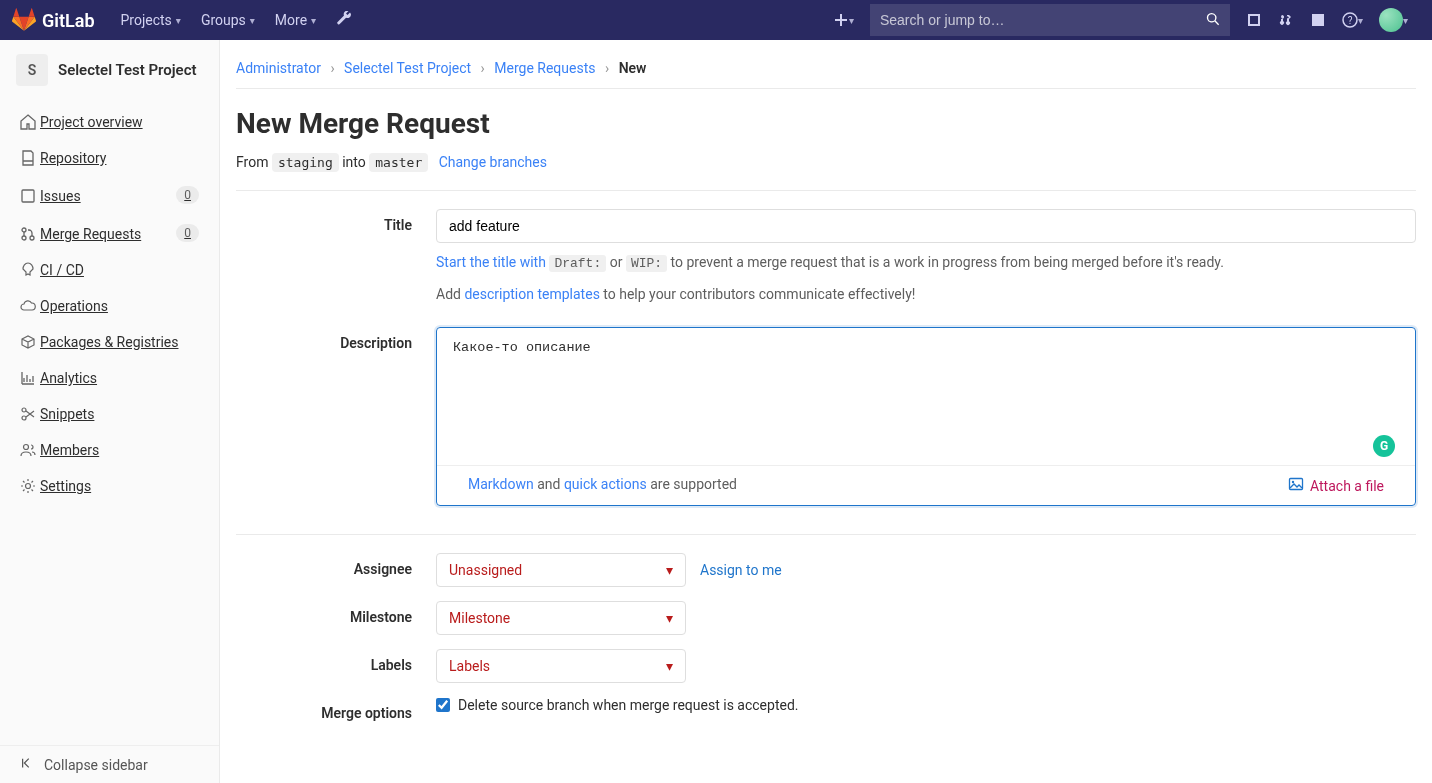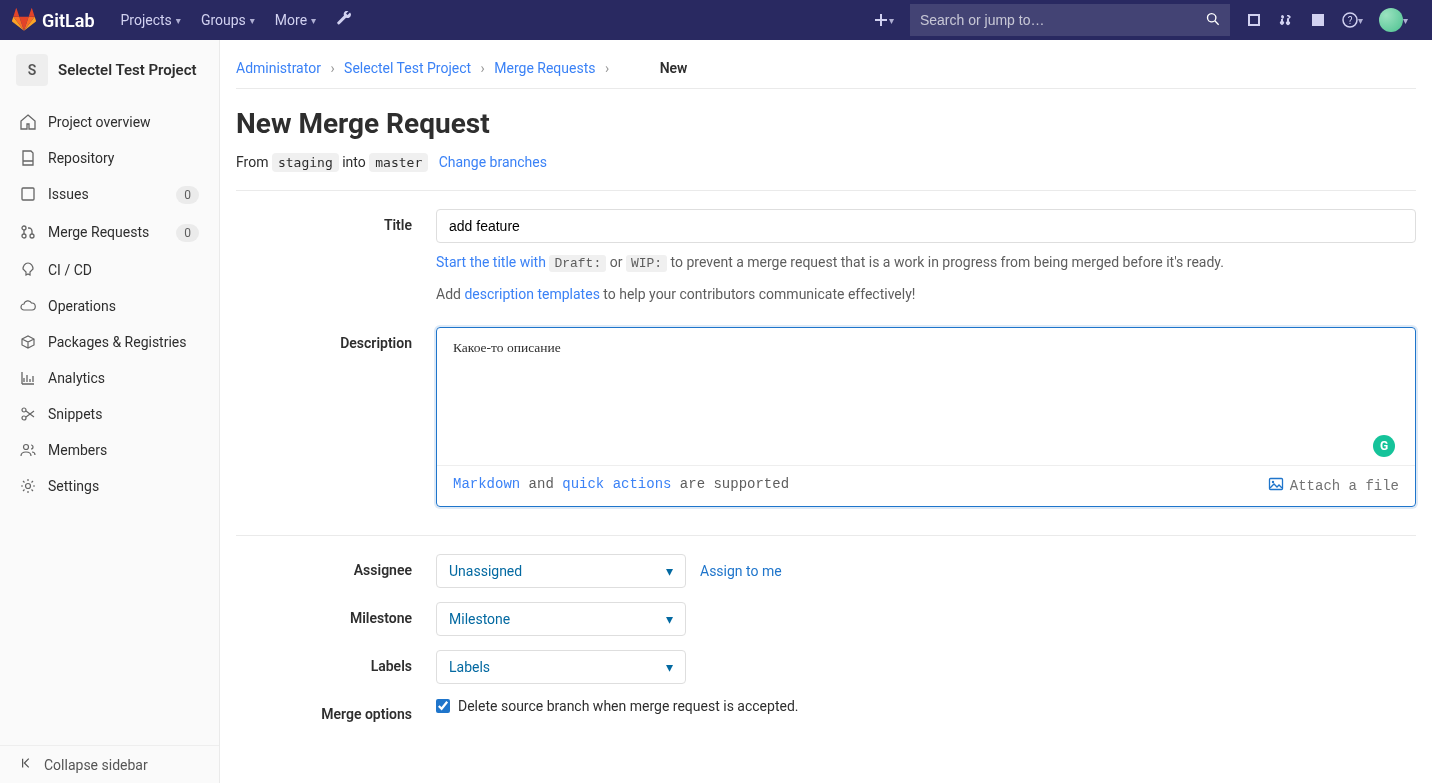--- a/index.html
+++ b/index.html
@@ -55,21 +55,21 @@
     display: flex;
     align-items: center;
     height: 40px;
     cursor: pointer;
   }
   .top-icon svg { width: 16px; height: 16px; }
   .search-box {
     background: rgba(255,255,255,0.12);
     border-radius: 0;
     height: 32px;
-    width: 320px;
+    width: 360px;
     display: flex;
     align-items: center;
     padding: 0 10px;
     margin: 0 8px;
   }
   .search-box input {
     flex: 1;
     background: transparent;
     border: 0;
     color: #fff;
@@ -103,26 +103,27 @@
     width: 32px; height: 32px;
     background: #eee;
     border-radius: 4px;
     display: flex; align-items: center; justify-content: center;
     font-weight: 600; color: #555;
   }
   .proj-name { font-weight: 600; font-size: 15px; color: #2e2e2e; }
   .side-items { padding: 4px 0; }
   .side-item {
     display: flex;
-    align-items: flex-start;
-    gap: 12px;
+    align-items: flex-end;
+    gap: 4px;
     padding: 10px 20px;
     color: #2e2e2e;
     cursor: pointer;
     font-size: 14px;
+    text-decoration: underline;
   }
   .side-item .ico { width: 16px; height: 16px; display: inline-flex; align-items: center; justify-content: center; color: #666; }
   .side-item .badge {
     margin-left: auto;
     background: #ebebeb;
     color: #5e5e5e;
     border-radius: 10px;
     padding: 0 8px;
     font-size: 12px;
     line-height: 18px;
@@ -141,21 +142,21 @@
   
   .content { flex: 1; overflow-y: auto; }
   .inner { padding: 16px 16px 40px 16px; }
   .breadcrumb {
     font-size: 14px;
     color: #5e5e5e;
     padding: 4px 0 12px 0;
     border-bottom: 1px solid #eaeaea;
   }
   .breadcrumb .sep { margin: 0 6px; color: #999; }
-  .breadcrumb .active { color: #2e2e2e; font-weight: 600; margin-left: 41px; }
+  .breadcrumb .active { color: #2e2e2e; font-weight: 600; }
 
   h1.page-title { font-size: 28px; font-weight: 700; margin: 18px 0 14px; }
   .branch-line { font-size: 14px; margin-bottom: 20px; }
   code.ref {
     background: #f0f0f0;
     padding: 2px 6px;
     border-radius: 4px;
     font-family: ui-monospace, SFMono-Regular, Menlo, monospace;
     font-size: 13px;
   }
@@ -207,53 +208,52 @@
   .ed-toolbar { margin-left: auto; display: flex; gap: 14px; color: #666; padding: 6px 0; }
   .ed-toolbar span { cursor: pointer; display: inline-flex; width: 16px; justify-content: center; }
 
   .editor-body { padding: 12px 16px; position: relative; }
   .desc-textarea {
     width: 100%;
     min-height: 110px;
     border: 0;
     resize: none;
     outline: none;
-    font-family: Liberation Serif, serif;
+    font-family: Liberation Mono, monospace;
     font-size: 13.5px;
     color: #2e2e2e;
   }
   .grammarly {
     position: absolute;
     right: 20px;
     bottom: 8px;
     width: 22px; height: 22px; border-radius: 50%;
     background: #15c39a;
     color: #fff;
     display: flex; align-items: center; justify-content: center;
     font-weight: 700;
     font-size: 12px;
   }
   .editor-footer {
     border-top: 1px solid #eee;
-    padding: 10px 16px;
+    padding: 10px 31px;
     display: flex;
     justify-content: space-between;
     font-size: 14px;
     color: #5e5e5e;
-    font-family: Liberation Mono, monospace;
-  }
-  .attach { color: #737373; display: flex; align-items: center; gap: 6px; cursor: pointer; }
+  }
+  .attach { color: #be185d; display: flex; align-items: center; gap: 6px; cursor: pointer; }
 
   .dropdown {
     border: 1px solid #dedede;
     border-radius: 4px;
     width: 250px;
     padding: 8px 12px;
     font-size: 14px;
-    color: #0369a1;
+    color: #b91c1c;
     display: flex;
     justify-content: space-between;
     align-items: center;
     background: #fff;
     cursor: pointer;
   }
   .assign-link { margin-left: 14px; color: #1f75cb; cursor: pointer; }
 
   .checkbox-row { display: flex; align-items: center; gap: 8px; }
   .checkbox-row input { width: 14px; height: 14px; accent-color: #1f75cb; }

